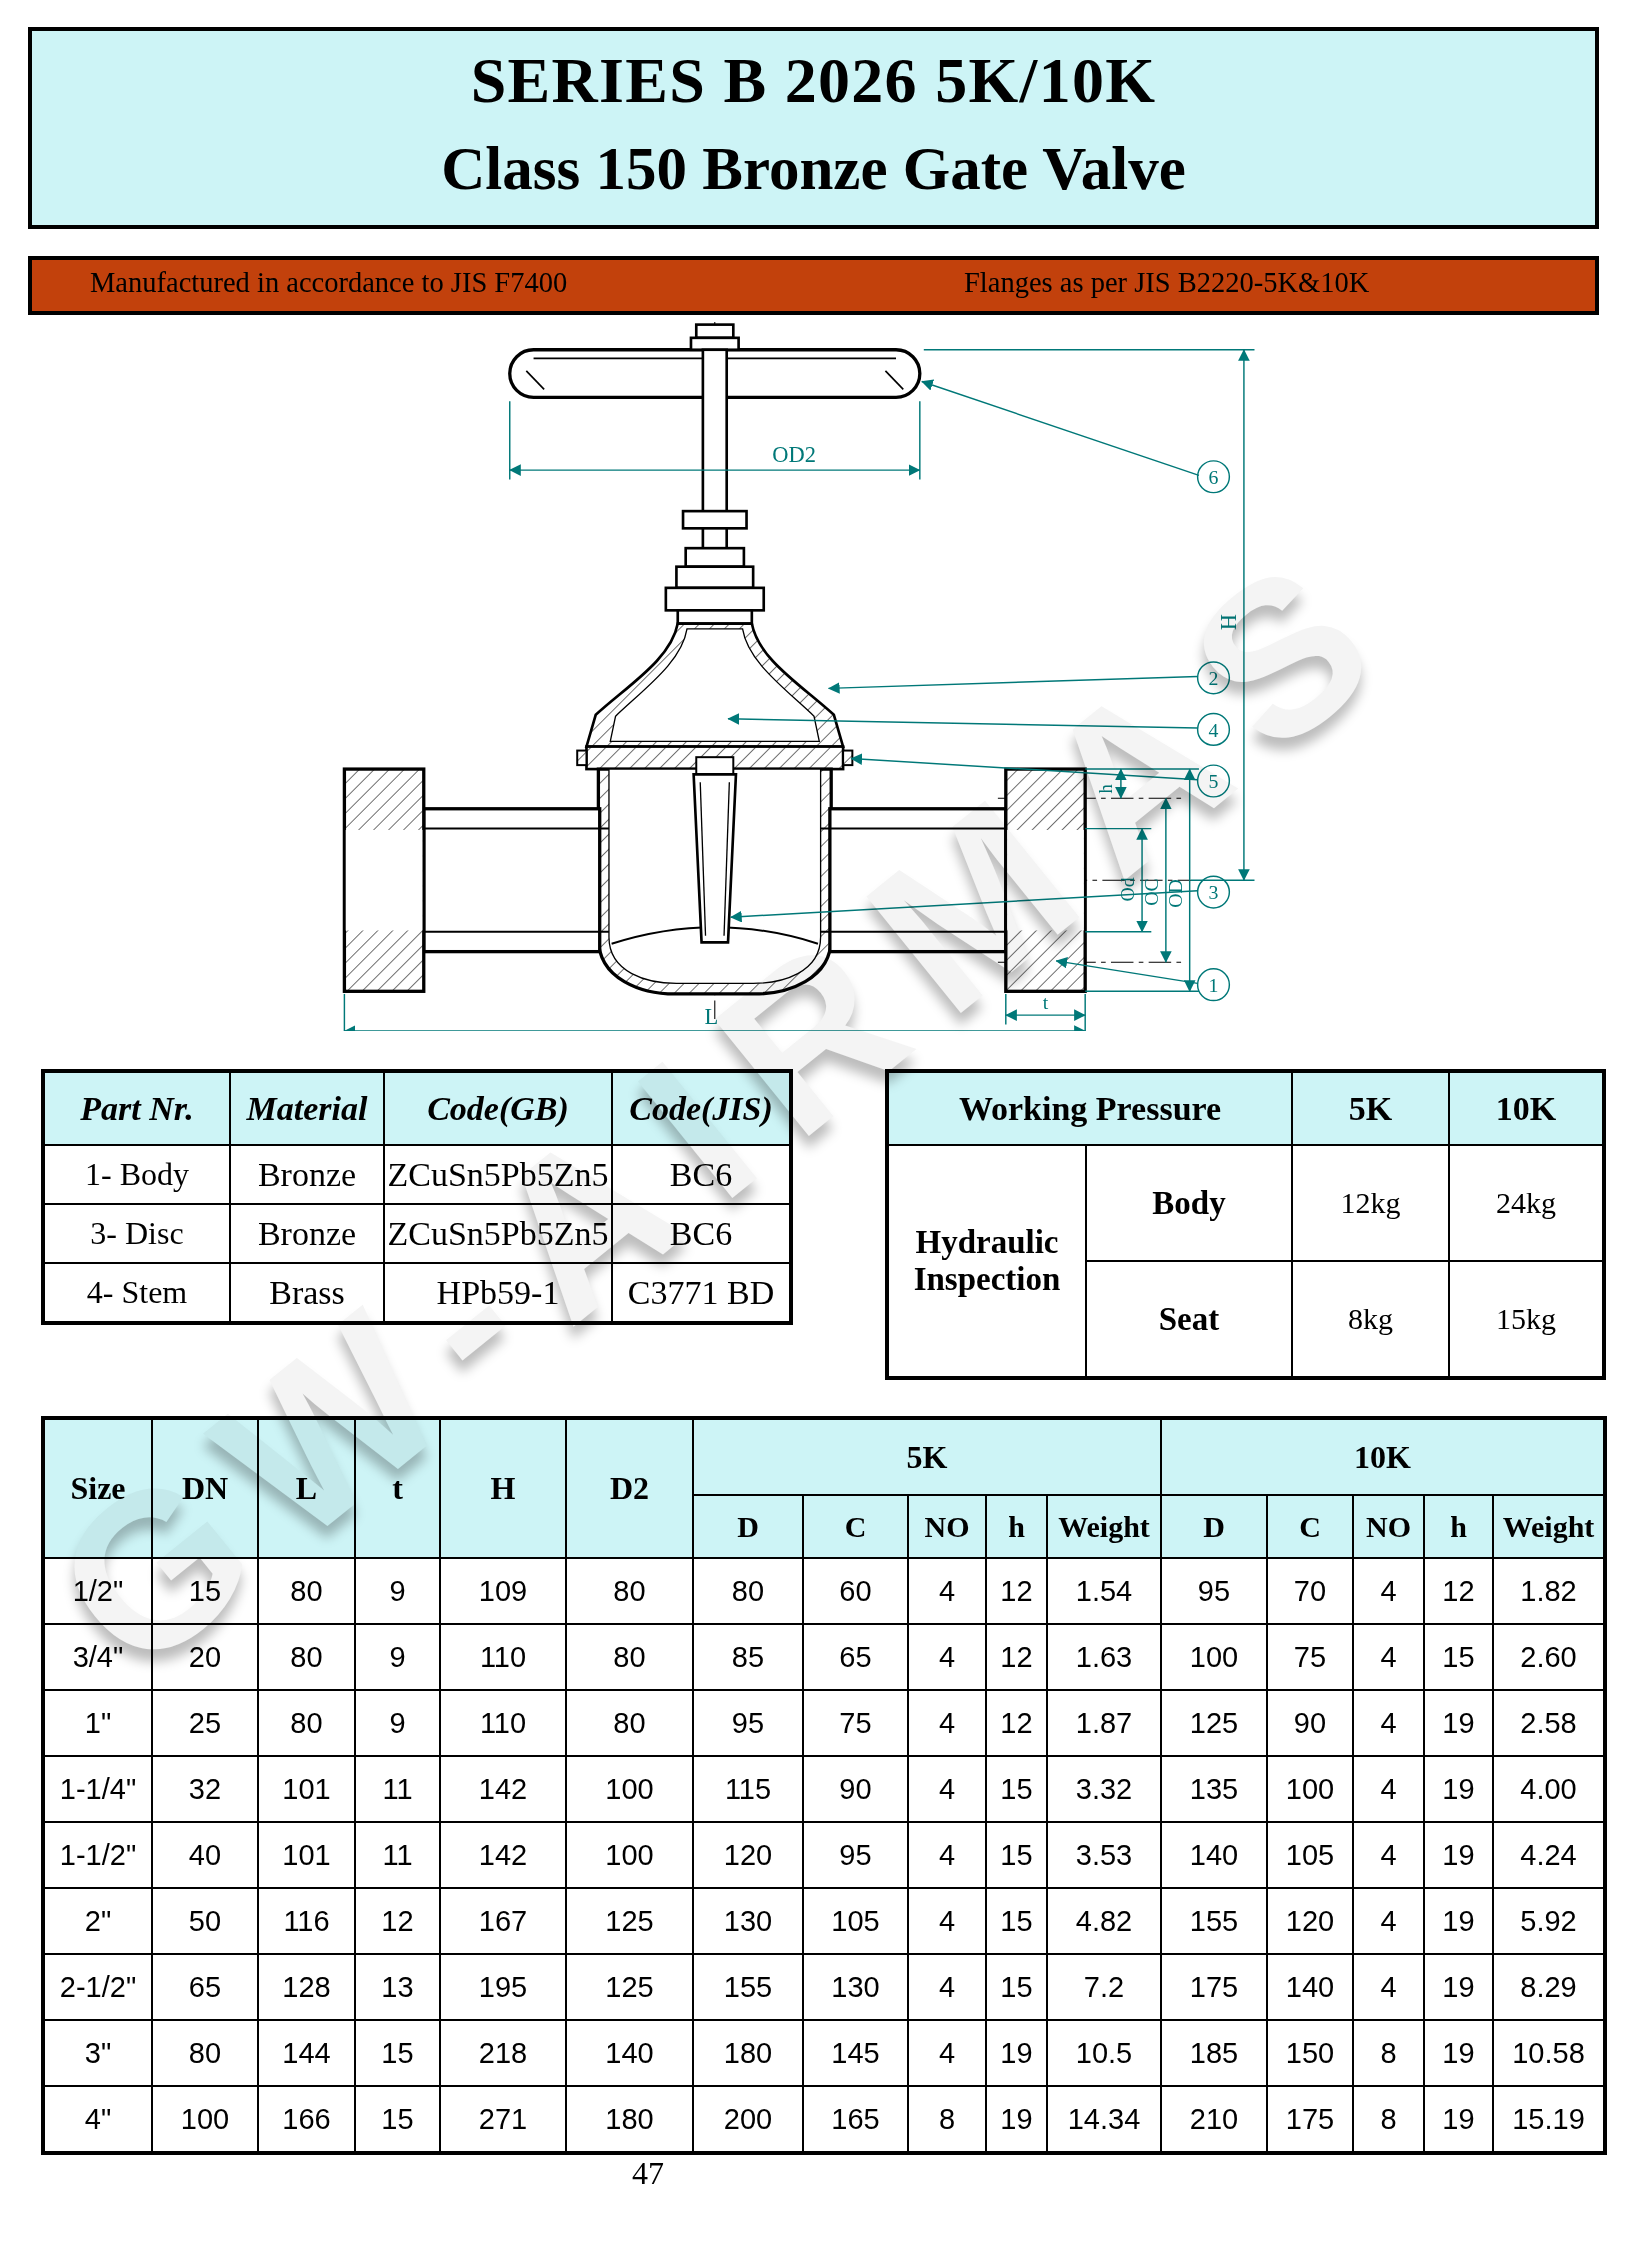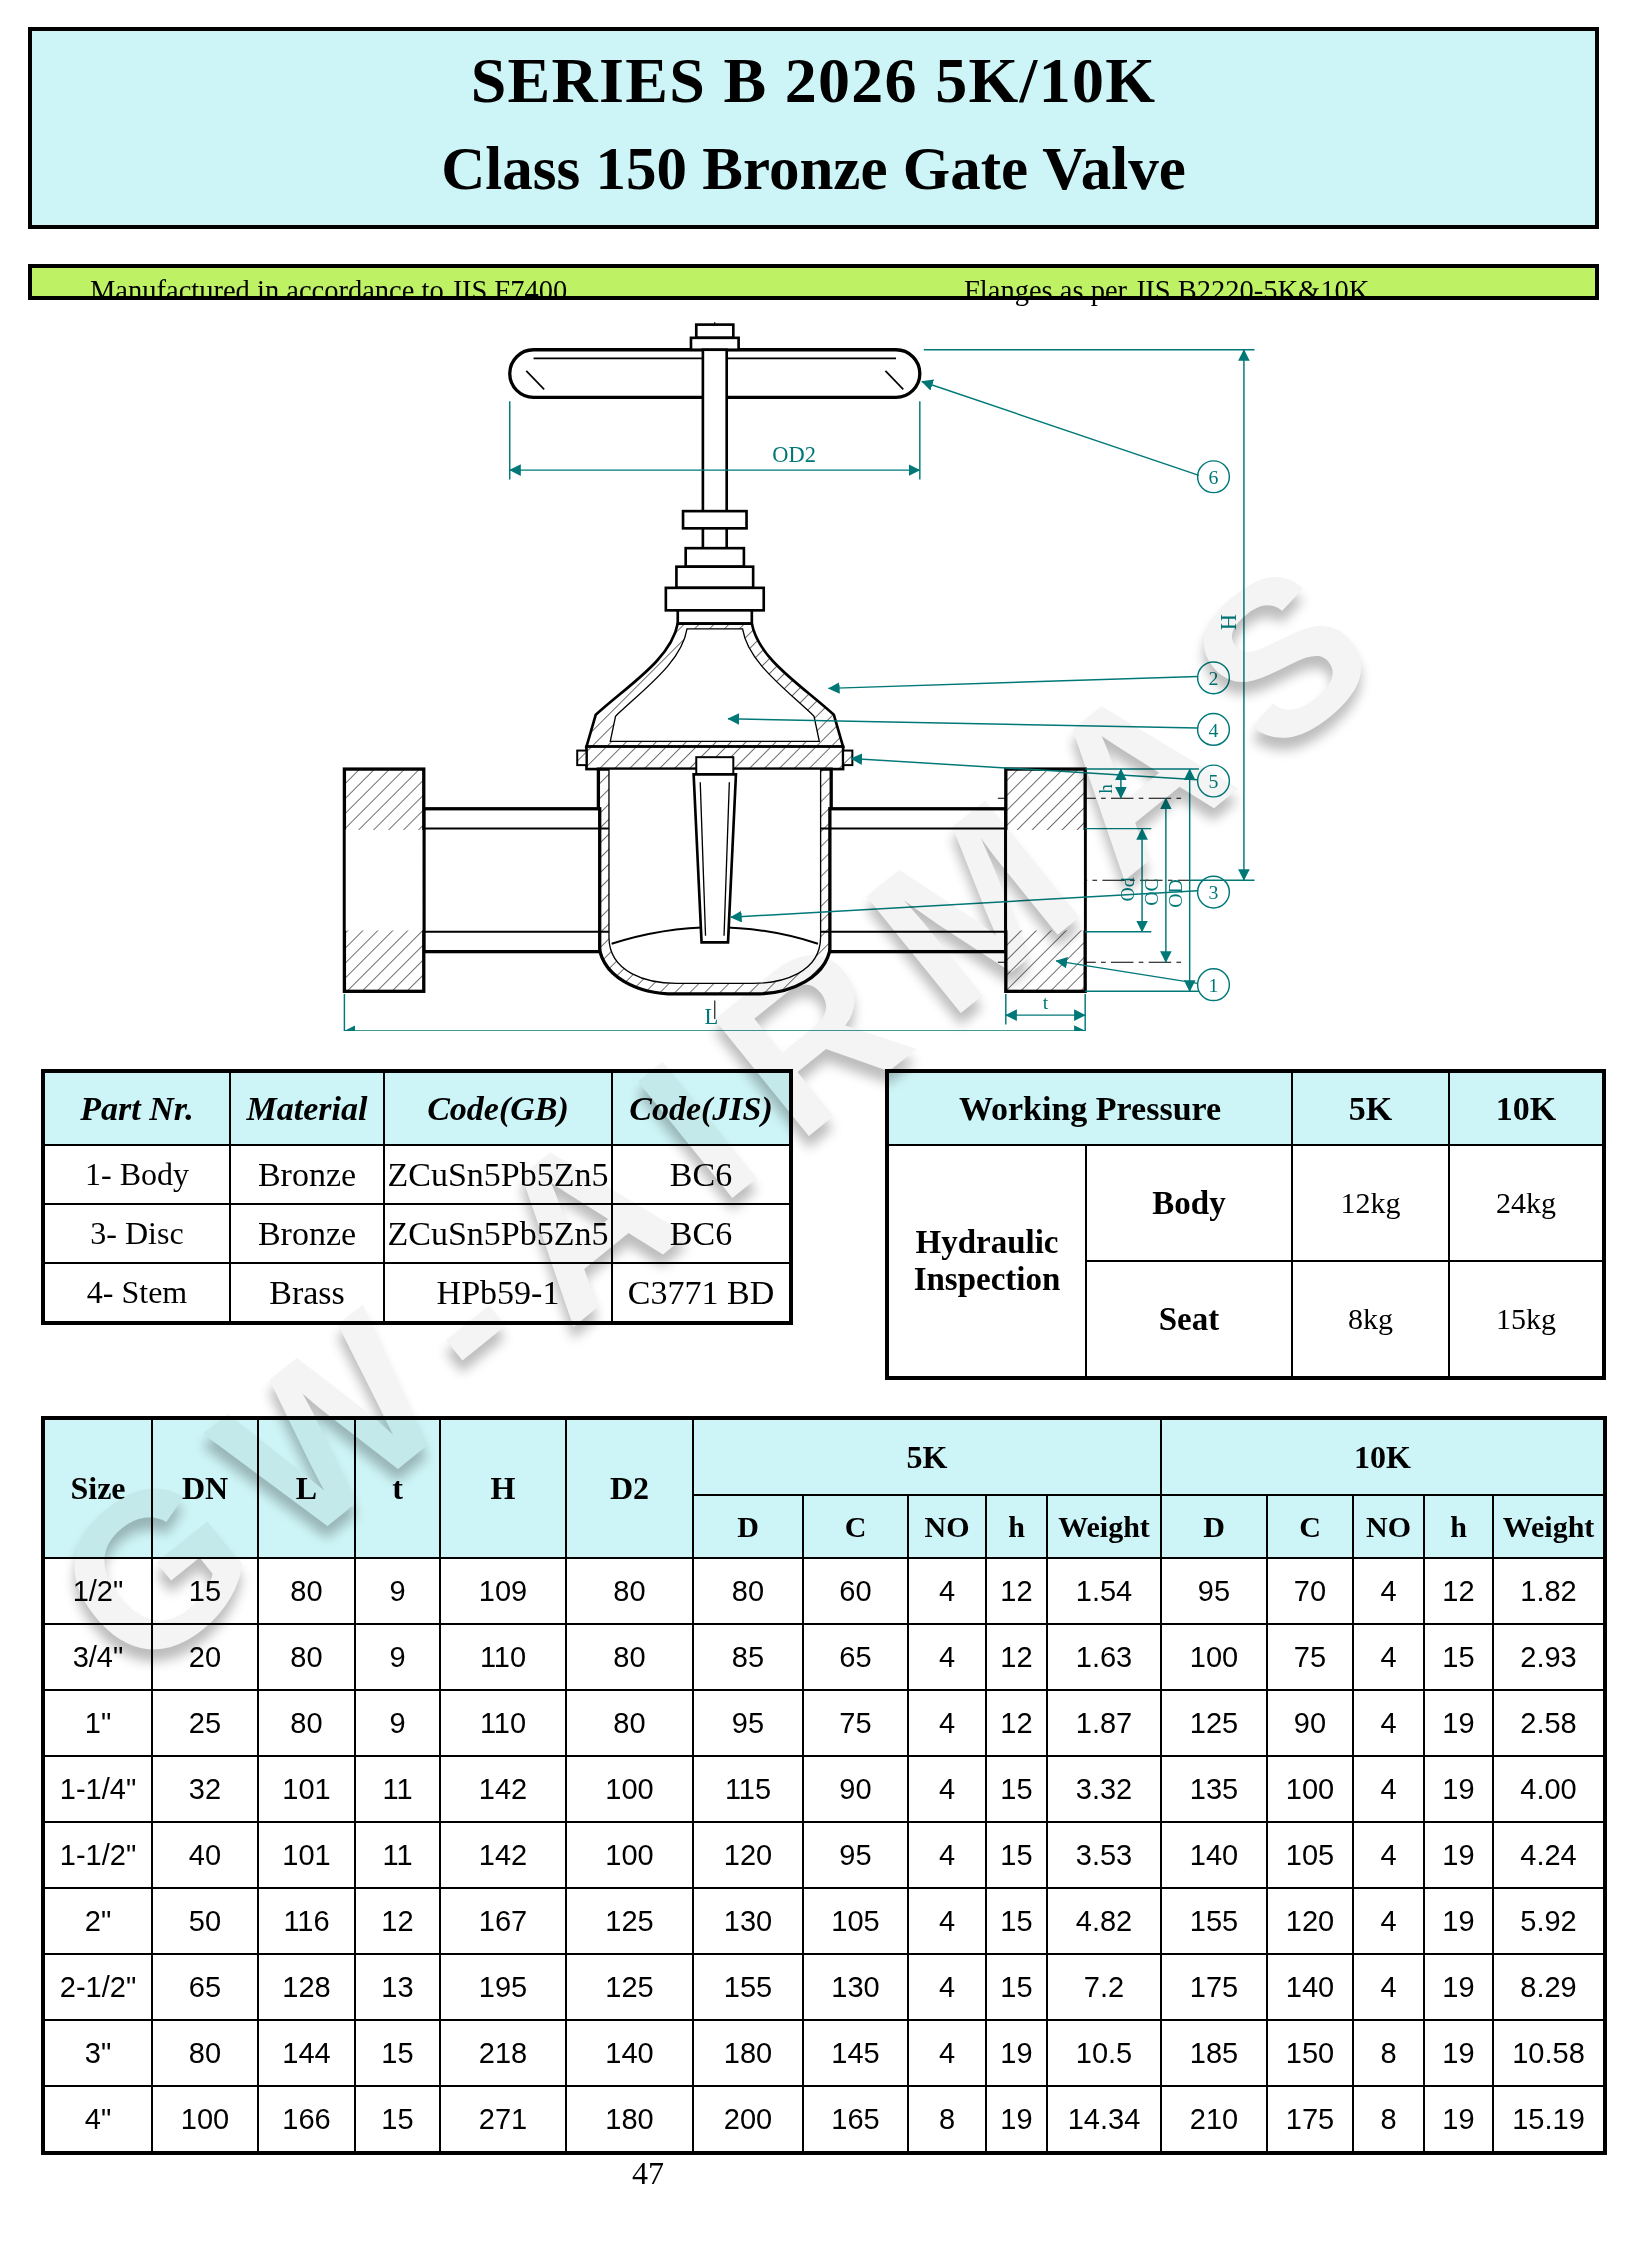--- a/index.html
+++ b/index.html
@@ -12,22 +12,22 @@
 
   
   #title-box {
     left:28px; top:26.5px; width:1571px; height:202px;
     background:#cdf4f6; border:4.6px solid #000;
     text-align:center;
   }
   #title-line1 { margin-top:13.2px; font-size:64px; font-weight:bold; letter-spacing:1.3px; }
   #title-line2 { margin-top:16px; font-size:61px; font-weight:bold; }
   #subtitle-bar {
-    left:28px; top:264px; width:1571px; height:36px;
-    background:#bef264; border:4px solid #000;
+    left:28px; top:256px; width:1571px; height:59px;
+    background:#c2410c; border:4px solid #000;
   }
   .subtitle-text { position:absolute; top:0; height:45px; line-height:45px; font-size:28.5px; white-space:nowrap; }
   #subtitle-left  { left:58px; }
   #subtitle-right { left:932px; }
 
   
   table.tbl { border-collapse:collapse; table-layout:fixed; border:4.6px solid #000; background:transparent; }
   table.tbl td, table.tbl th {
     border:2.6px solid #000; text-align:center; vertical-align:middle;
     padding:0; overflow:hidden;
@@ -332,21 +332,21 @@
           <td>80</td>
           <td>85</td>
           <td>65</td>
           <td>4</td>
           <td>12</td>
           <td>1.63</td>
           <td>100</td>
           <td>75</td>
           <td>4</td>
           <td>15</td>
-          <td>2.93</td>
+          <td>2.60</td>
     </tr>
     <tr>
       <td>1"</td>
           <td>25</td>
           <td>80</td>
           <td>9</td>
           <td>110</td>
           <td>80</td>
           <td>95</td>
           <td>75</td>

